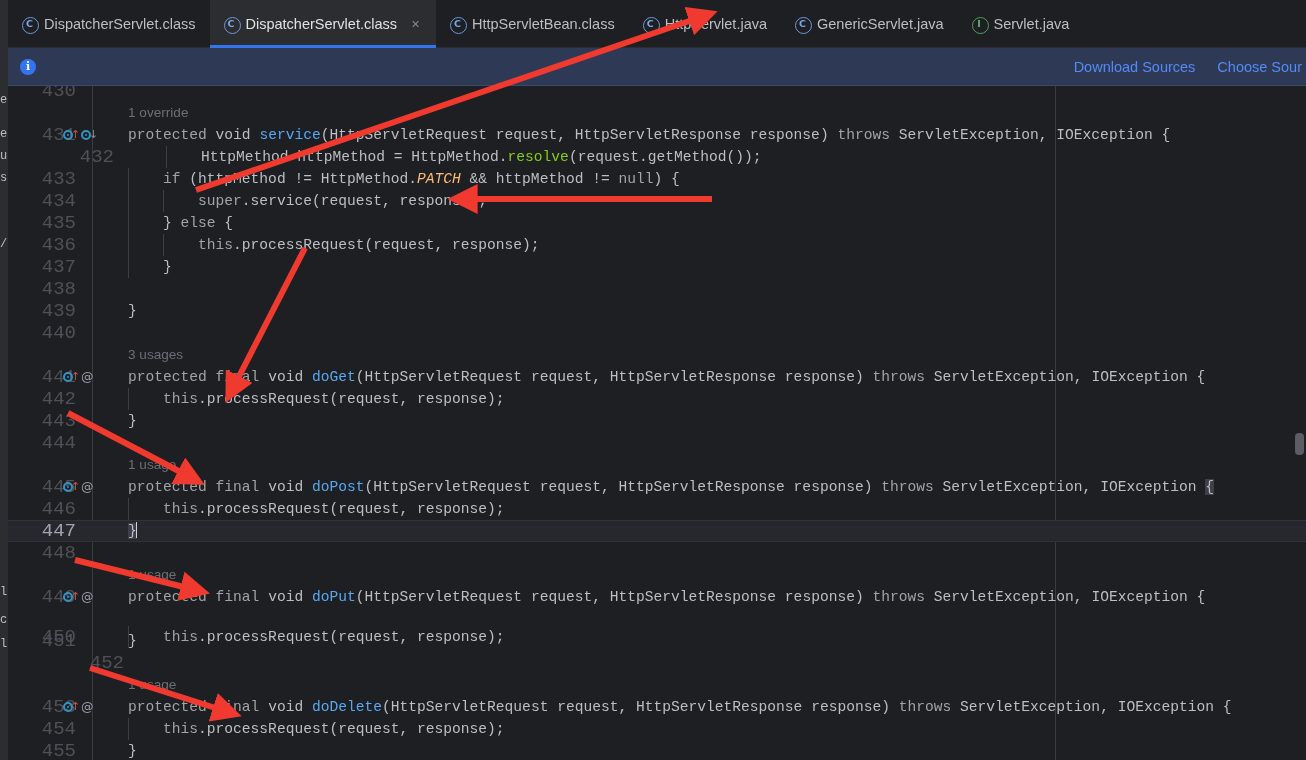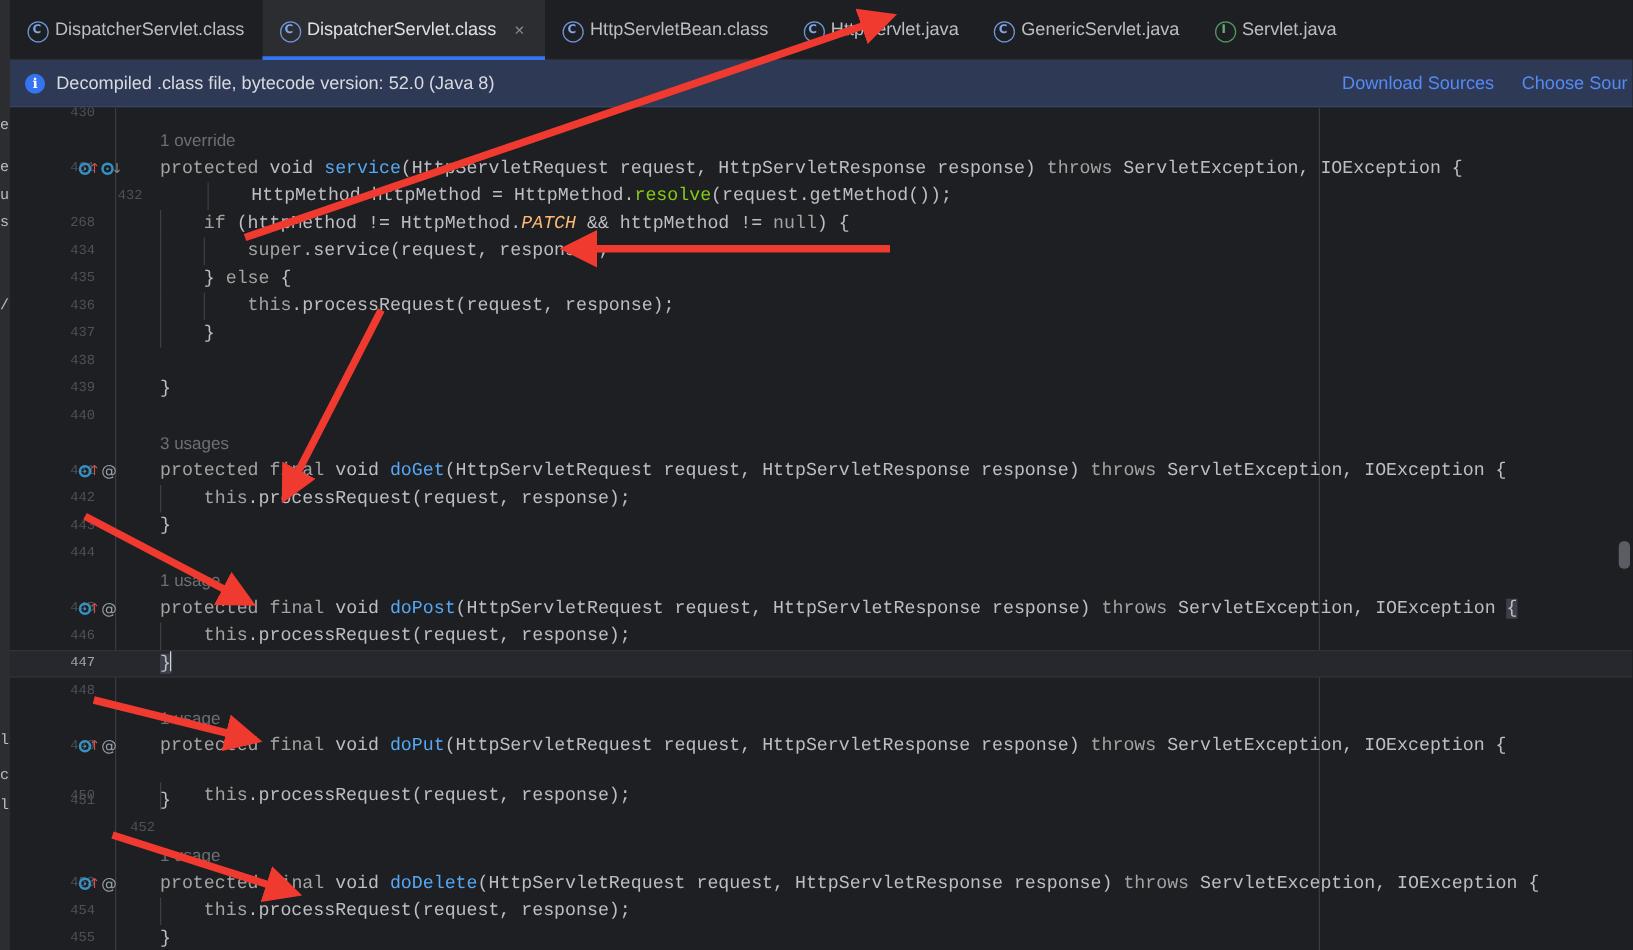--- a/index.html
+++ b/index.html
@@ -112,21 +112,21 @@
   .row.caret::before{
     content:""; position:absolute; left:0; right:0; top:0;
     border-top:1px solid #2f3237;
   }
   .row.caret::after{
     content:""; position:absolute; left:0; right:0; bottom:0;
     border-bottom:1px solid #2f3237;
   }
   .lno{
     position:absolute; left:0; width:68px; text-align:right;
-    color:#4e5157; font-size:11px;
+    color:#4e5157; font-size:19px;
   }
   .row.caret .lno{ color:#a0a4ab; }
   .gicons{ position:absolute; left:55px; width:32px; height:22px; }
   .code{ position:absolute; left:120px; }
 
   
   .ic-override{
     position:absolute; top:5px; width:13px; height:13px;
   }
   .ic-override .ring{
@@ -229,36 +229,35 @@
     <div class="tab">
       <span class="tabicon ifc">
         <i>I</i>
       </span>
       <span>Servlet.java</span>
     </div>
   </div>
 
 <div id="banner">
   <div class="binfo">i</div>
-  <div>Decompiled .class file, bytecode version: 52.0 (Java 8)</div>
   <div class="blinks">
     <span>Download Sources</span>
     <span>Choose Sour</span>
   </div>
 </div>
 
 <div id="editor">
   <div id="gutter-bg"></div>
   <div id="margin-line"></div>
   <div id="rows">
       <div class="row" style="top: -6px;"><div class="lno">430</div><div class="code"></div></div>
       <div class="row" style="top: 16px;"><div class="hintrow">1 override</div></div>
       <div class="row" style="top: 38px;"><div class="lno">431</div><div class="gicons"><span class="ic-override" style="left: 0px;"><span class="ring"></span><span class="arr up">↑</span></span><span class="ic-override" style="left: 18px;"><span class="ring"></span><span class="arr dn">↓</span></span></div><div class="code"><span class="kw">protected</span><span class="punc"> void </span><span class="meth">service</span><span class="punc">(HttpServletRequest request, HttpServletResponse response) </span><span class="kw">throws</span><span class="punc"> ServletException, IOException {</span></div></div>
       <div class="row" style="top: 60px; margin-left: 38px;"><div class="lno">432</div><div class="iguide" style="left: 120px;"></div><div class="code"><span class="punc">    HttpMethod httpMethod = HttpMethod.</span><span class="smeth">resolve</span><span class="punc">(request.getMethod());</span></div></div>
-      <div class="row" style="top: 82px;"><div class="lno">268</div><div class="iguide" style="left: 120px;"></div><div class="code"><span class="punc">    </span><span class="kw">if</span><span class="punc"> (httpMethod != HttpMethod.</span><span class="stat">PATCH</span><span class="punc"> &amp;&amp; httpMethod != </span><span class="kw">null</span><span class="punc">) {</span></div></div>
+      <div class="row" style="top: 82px;"><div class="lno">433</div><div class="iguide" style="left: 120px;"></div><div class="code"><span class="punc">    </span><span class="kw">if</span><span class="punc"> (httpMethod != HttpMethod.</span><span class="stat">PATCH</span><span class="punc"> &amp;&amp; httpMethod != </span><span class="kw">null</span><span class="punc">) {</span></div></div>
       <div class="row" style="top: 104px;"><div class="lno">434</div><div class="iguide" style="left: 120px;"></div><div class="iguide" style="left: 155px;"></div><div class="code"><span class="punc">        </span><span class="kw">super</span><span class="punc">.service(request, response);</span></div></div>
       <div class="row" style="top: 126px;"><div class="lno">435</div><div class="iguide" style="left: 120px;"></div><div class="code"><span class="punc">    } </span><span class="kw">else</span><span class="punc"> {</span></div></div>
       <div class="row" style="top: 148px;"><div class="lno">436</div><div class="iguide" style="left: 120px;"></div><div class="iguide" style="left: 155px;"></div><div class="code"><span class="punc">        </span><span class="kw">this</span><span class="punc">.processRequest(request, response);</span></div></div>
       <div class="row" style="top: 170px;"><div class="lno">437</div><div class="iguide" style="left: 120px;"></div><div class="code"><span class="punc">    }</span></div></div>
       <div class="row" style="top: 192px;"><div class="lno">438</div><div class="code"></div></div>
       <div class="row" style="top: 214px;"><div class="lno">439</div><div class="code"><span class="punc">}</span></div></div>
       <div class="row" style="top: 236px;"><div class="lno">440</div><div class="code"></div></div>
       <div class="row" style="top: 258px;"><div class="hintrow">3 usages</div></div>
       <div class="row" style="top: 280px;"><div class="lno">441</div><div class="gicons"><span class="ic-override" style="left: 0px;"><span class="ring"></span><span class="arr up">↑</span></span><span class="ic-at" style="left: 18px;">@</span></div><div class="code"><span class="kw">protected</span><span class="punc"> </span><span class="kw">final</span><span class="punc"> void </span><span class="meth">doGet</span><span class="punc">(HttpServletRequest request, HttpServletResponse response) </span><span class="kw">throws</span><span class="punc"> ServletException, IOException {</span></div></div>
       <div class="row" style="top: 302px;"><div class="lno">442</div><div class="iguide" style="left: 120px;"></div><div class="code"><span class="punc">    </span><span class="kw">this</span><span class="punc">.processRequest(request, response);</span></div></div>

